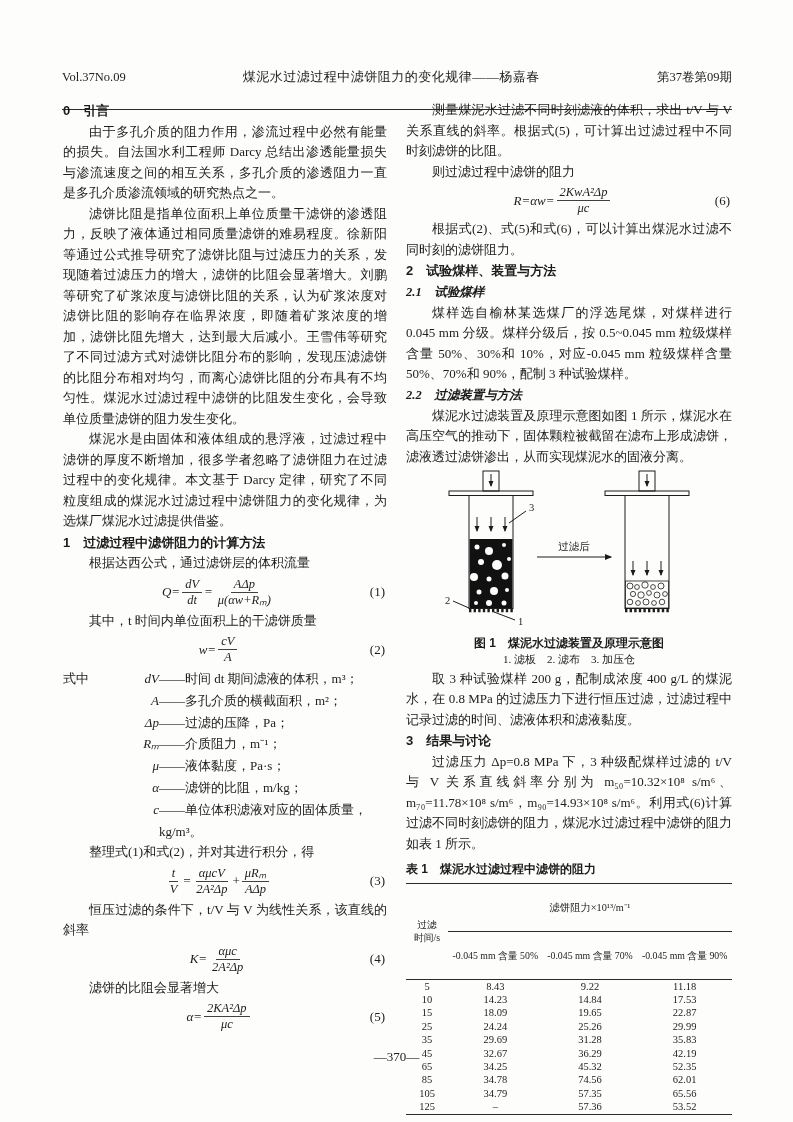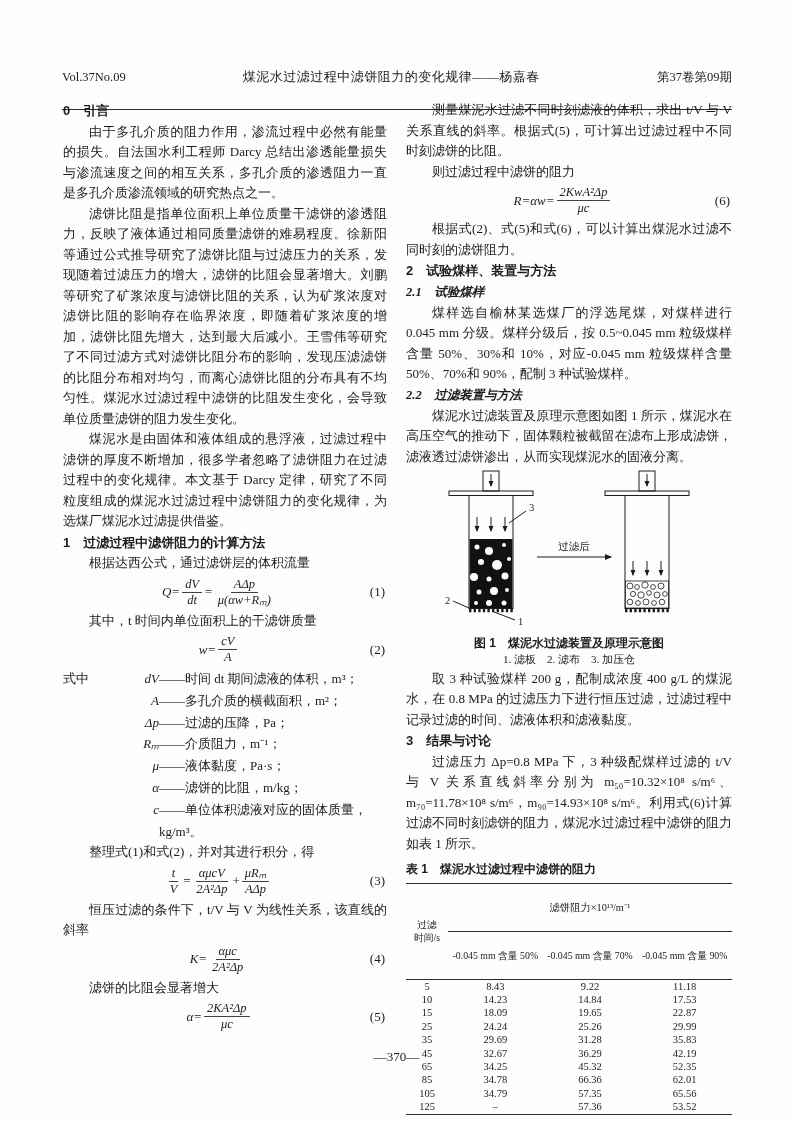--- a/index.html
+++ b/index.html
@@ -336,21 +336,21 @@
           </tr>
           <tr>
             <td>65</td>
             <td>34.25</td>
             <td>45.32</td>
             <td>52.35</td>
           </tr>
           <tr>
             <td>85</td>
             <td>34.78</td>
-            <td>66.36</td>
+            <td>74.56</td>
             <td>62.01</td>
           </tr>
           <tr>
             <td>105</td>
             <td>34.79</td>
             <td>57.35</td>
             <td>65.56</td>
           </tr>
           <tr>
             <td>125</td>

